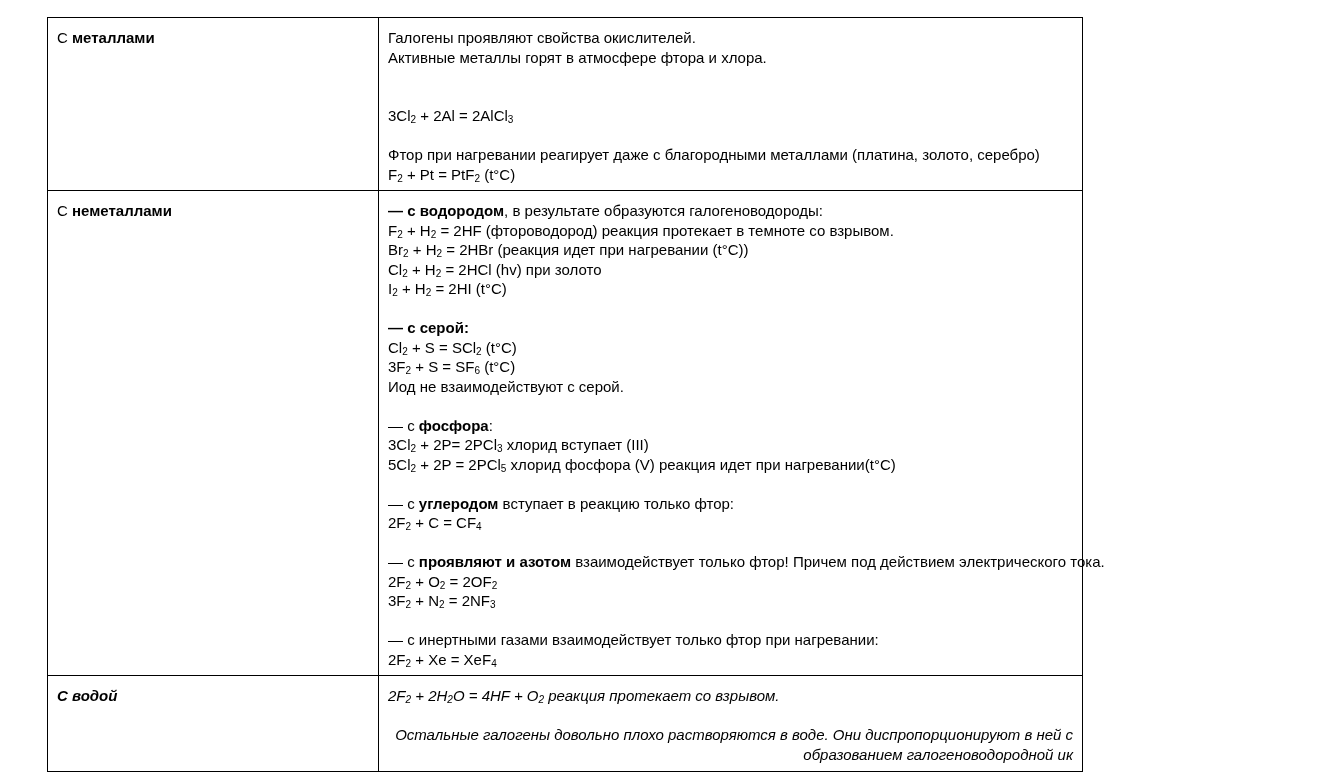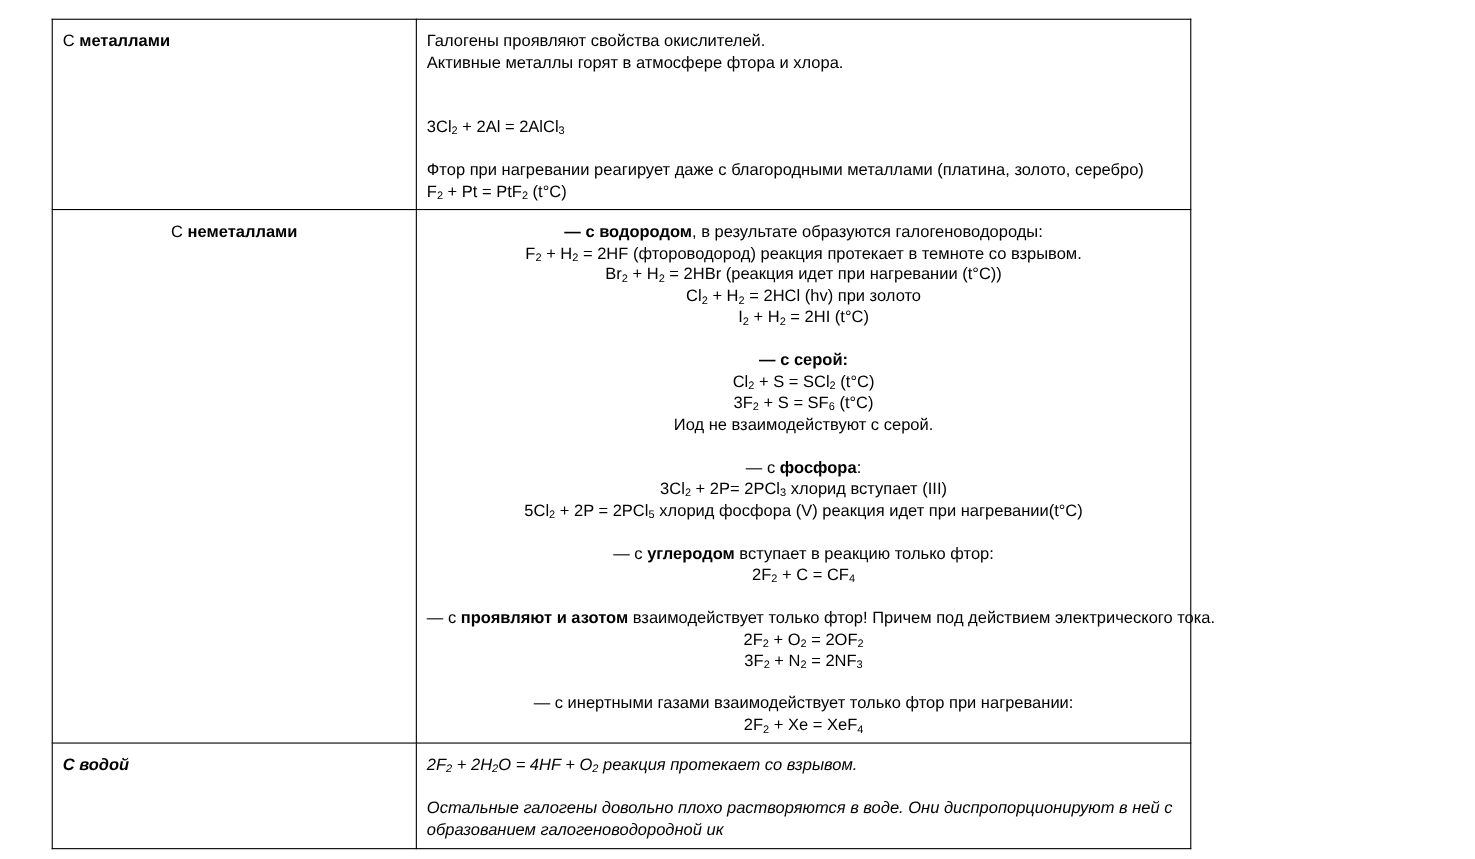--- a/index.html
+++ b/index.html
@@ -11,24 +11,24 @@
     position: absolute; left: 47px; top: 17px;
     width: 1036px; border-collapse: collapse; table-layout: fixed;
   }
   table.halogens td {
     border: 1.5px solid #000; vertical-align: top;
     padding: 10px 9px 6px 9px;
     font-size: 15px; line-height: 19.5px;
   }
   td.col-label { width: 312px; }
   tr.row-metals { height: 173px; }
-  tr.row-nonmetals { height: 483px; text-align: center; }
+  tr.row-nonmetals { height: 483px; }
   tr.row-water { height: 96px; font-style: italic; }
   .line { display: block; white-space: nowrap; min-height: 19.5px; }
-  .line.wrap { white-space: normal; }
+  .line.wrap { white-space: normal; text-align: right; }
   .gap { display: block; height: 19.5px; }
   .gap2 { display: block; height: 39px; }
   b { font-weight: bold; }
   sub { font-size: 10px; vertical-align: -2px; line-height: 0; }
 </style>
 </head>
 <body>
 
 <table class="halogens">
 

